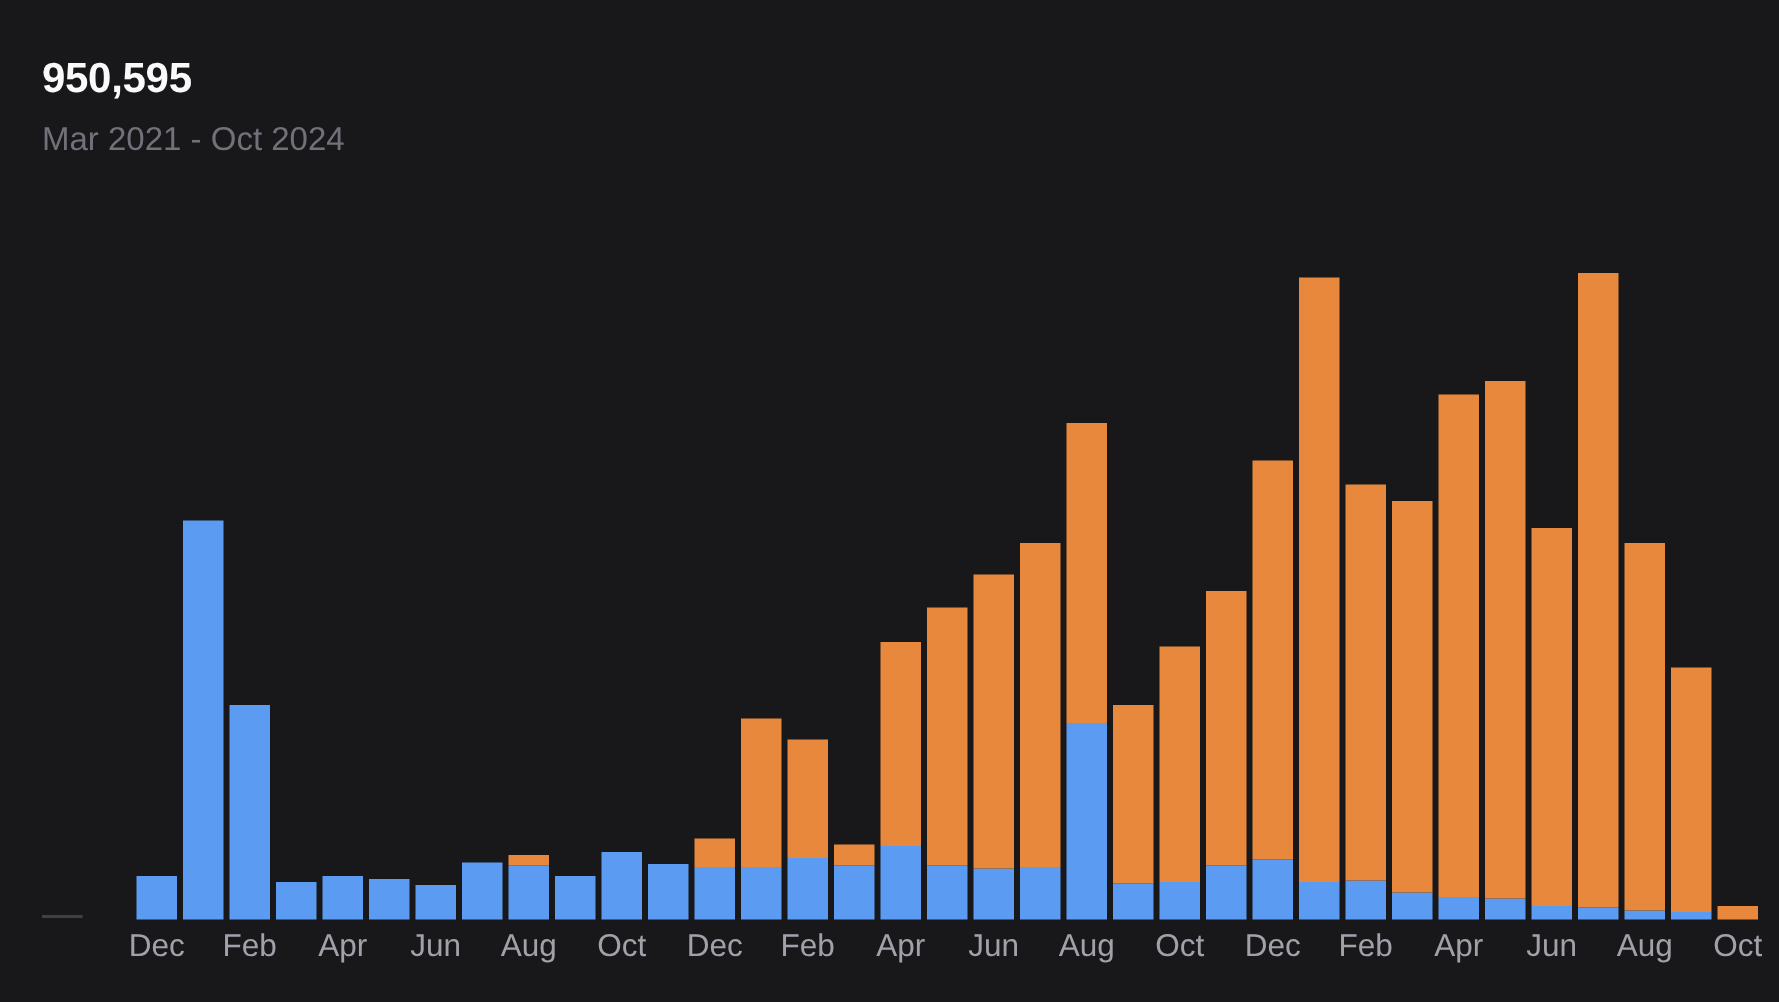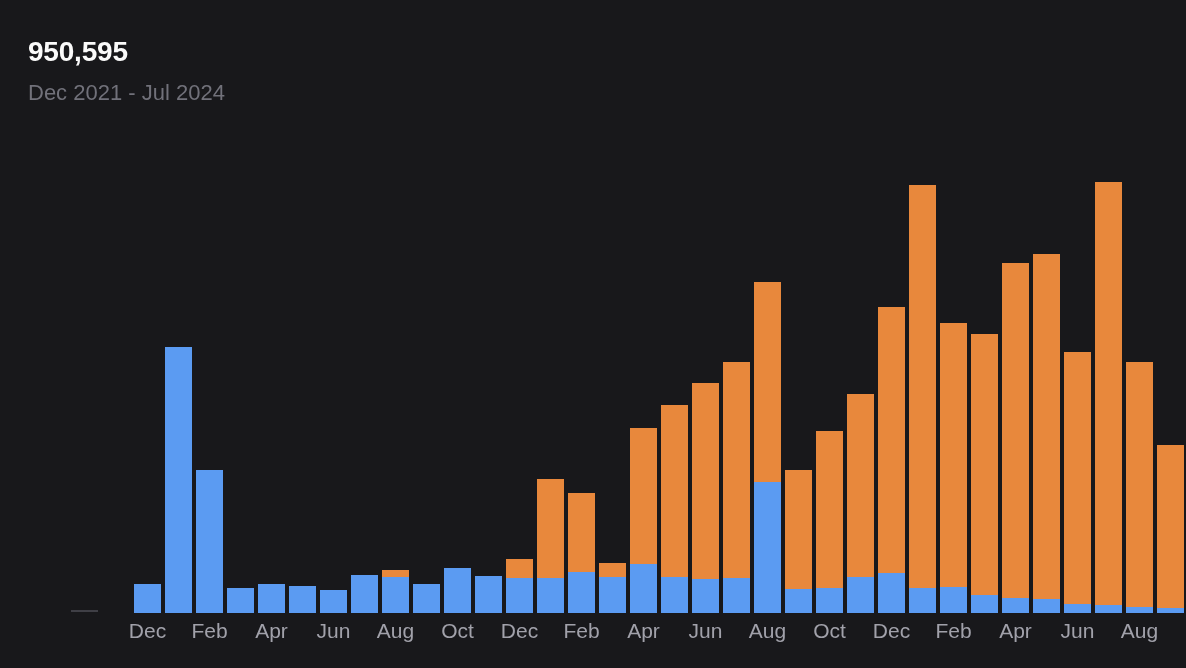--- a/index.html
+++ b/index.html
@@ -69,21 +69,20 @@
     letter-spacing: 0px;
   }
 
   
   #plot {
     position: absolute;
     left: 0;
     top: 0;
     width: 954px;
     height: 668px;
-    margin-left: 43px;
   }
   #plot-area {
     position: absolute;
     left: 0px;
     top: 160px;
     width: 1186px;
     height: 453px;
   }
   .bar-group {
     position: absolute;
@@ -130,21 +129,21 @@
 </head>
 <body>
 
 <div id="card">
 
   <div id="header">
     <div class="hdr-row">
       <div id="chart-total">950,595</div>
     </div>
     <div class="hdr-row second">
-      <div id="chart-range">Dec 2021 - Jul 2024</div>
+      <div id="chart-range">Mar 2021 - Oct 2024</div>
     </div>
   </div>
 
   <div id="plot">
     <div id="baseline-stub"></div>
     <div id="plot-area">
         <div class="bar-group" title="Dec 2021" style="left: 91px; width: 27px; height: 452px;">
           <div class="seg blue" style="bottom: 0px; height: 29.38px; background: rgb(91, 155, 242);"></div>
         </div>
         <div class="bar-group" title="Jan 2022" style="left: 122px; width: 27px; height: 452px;">

